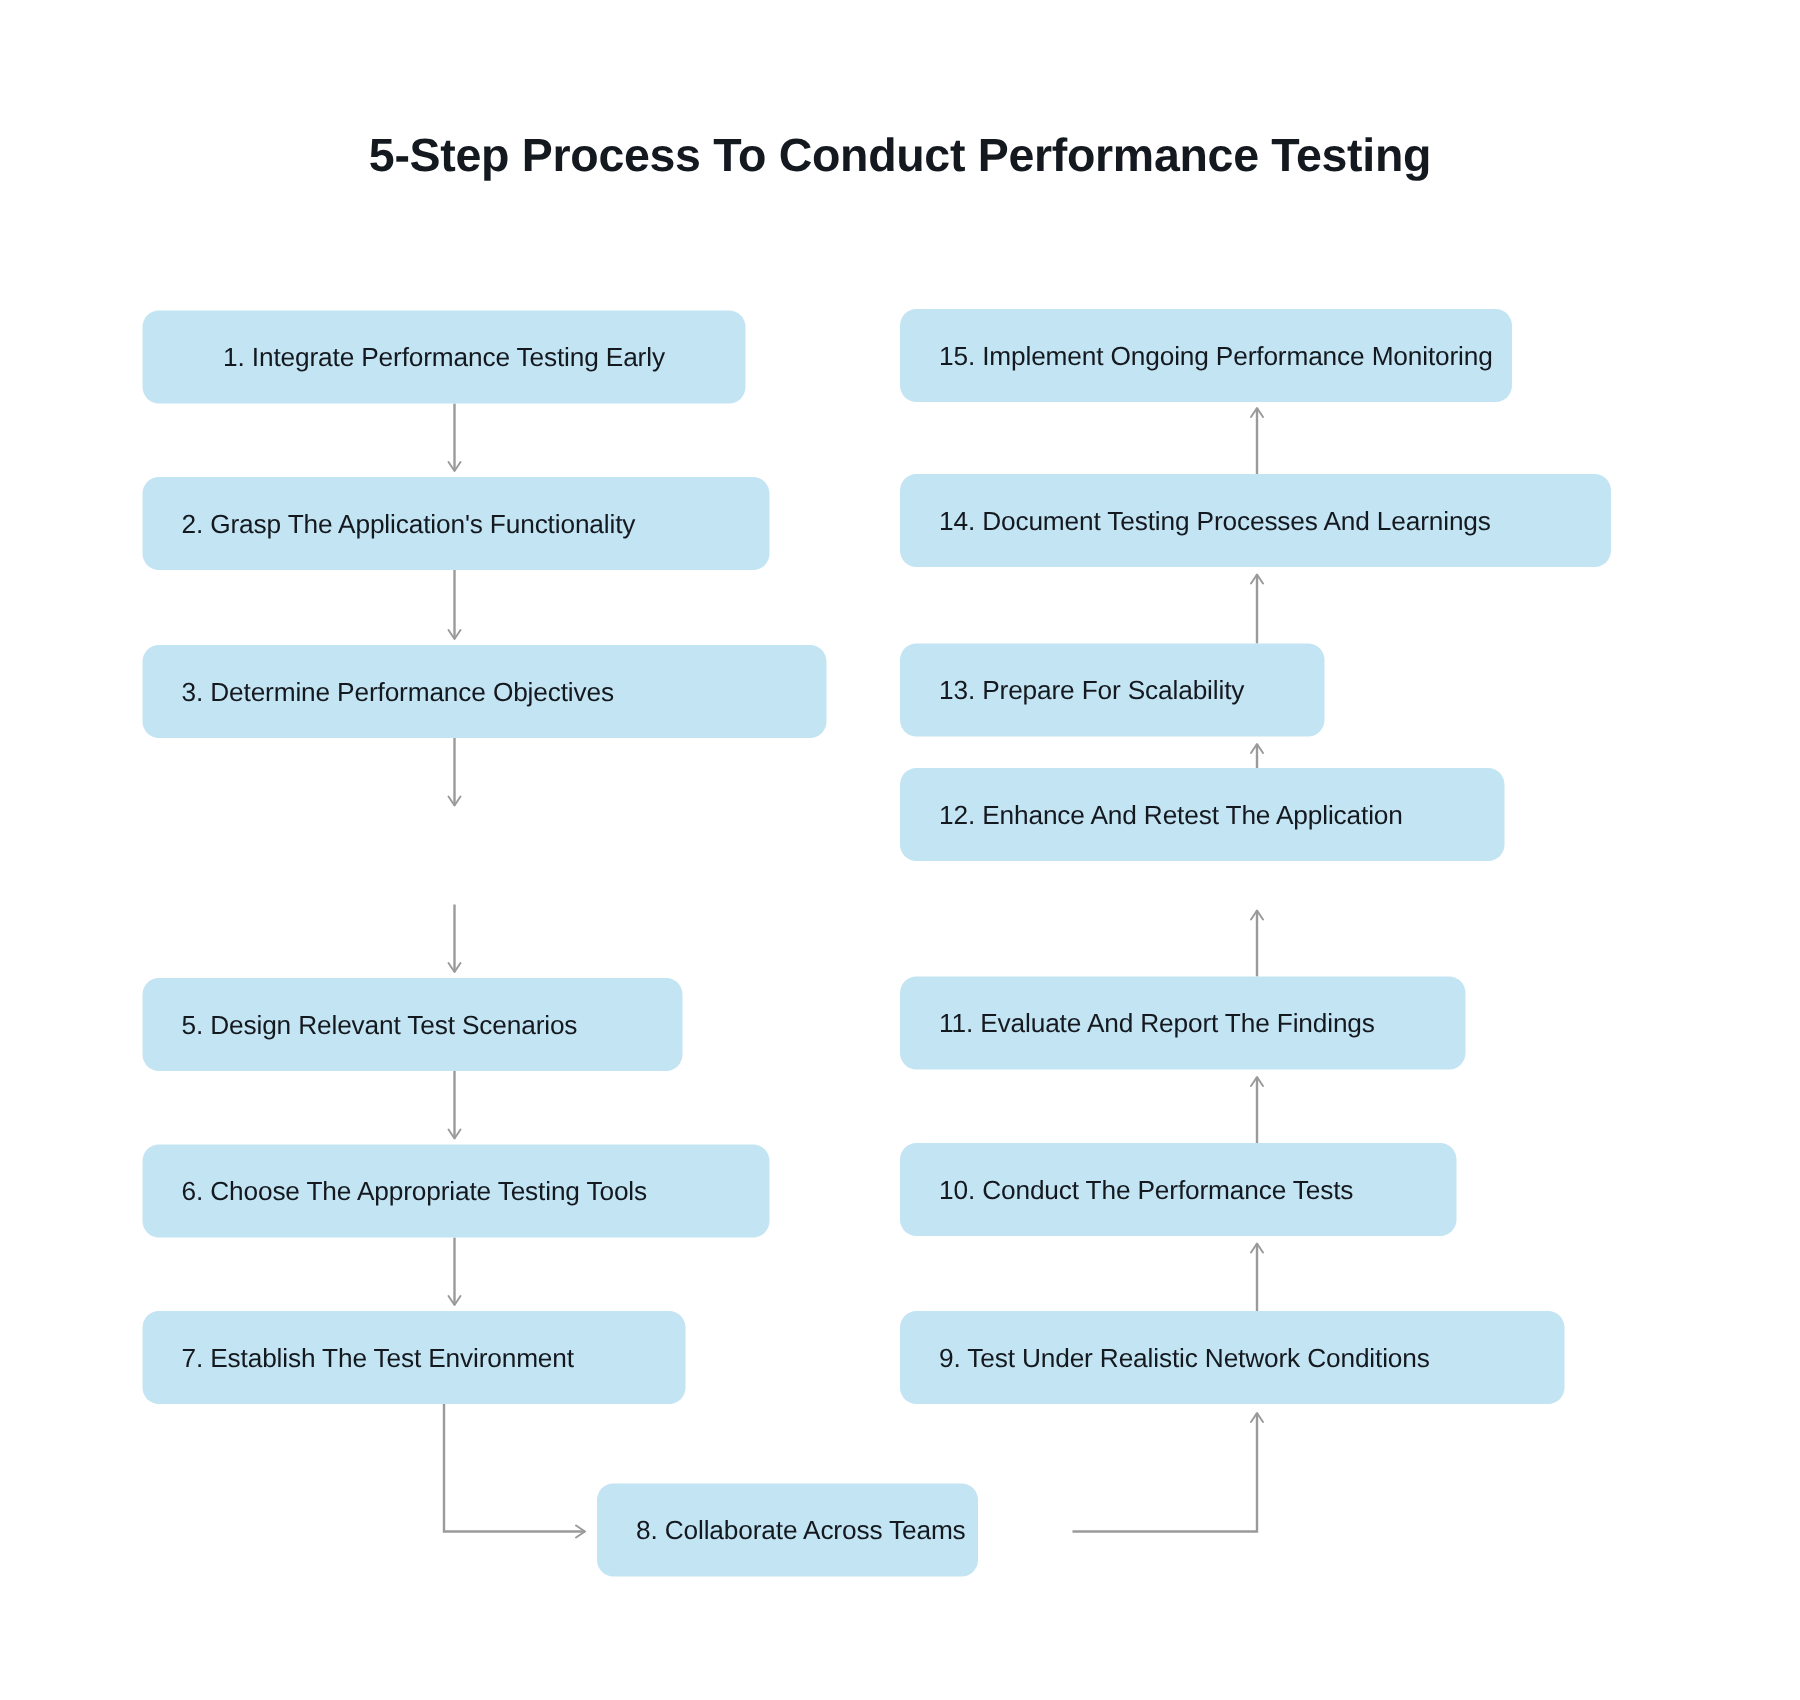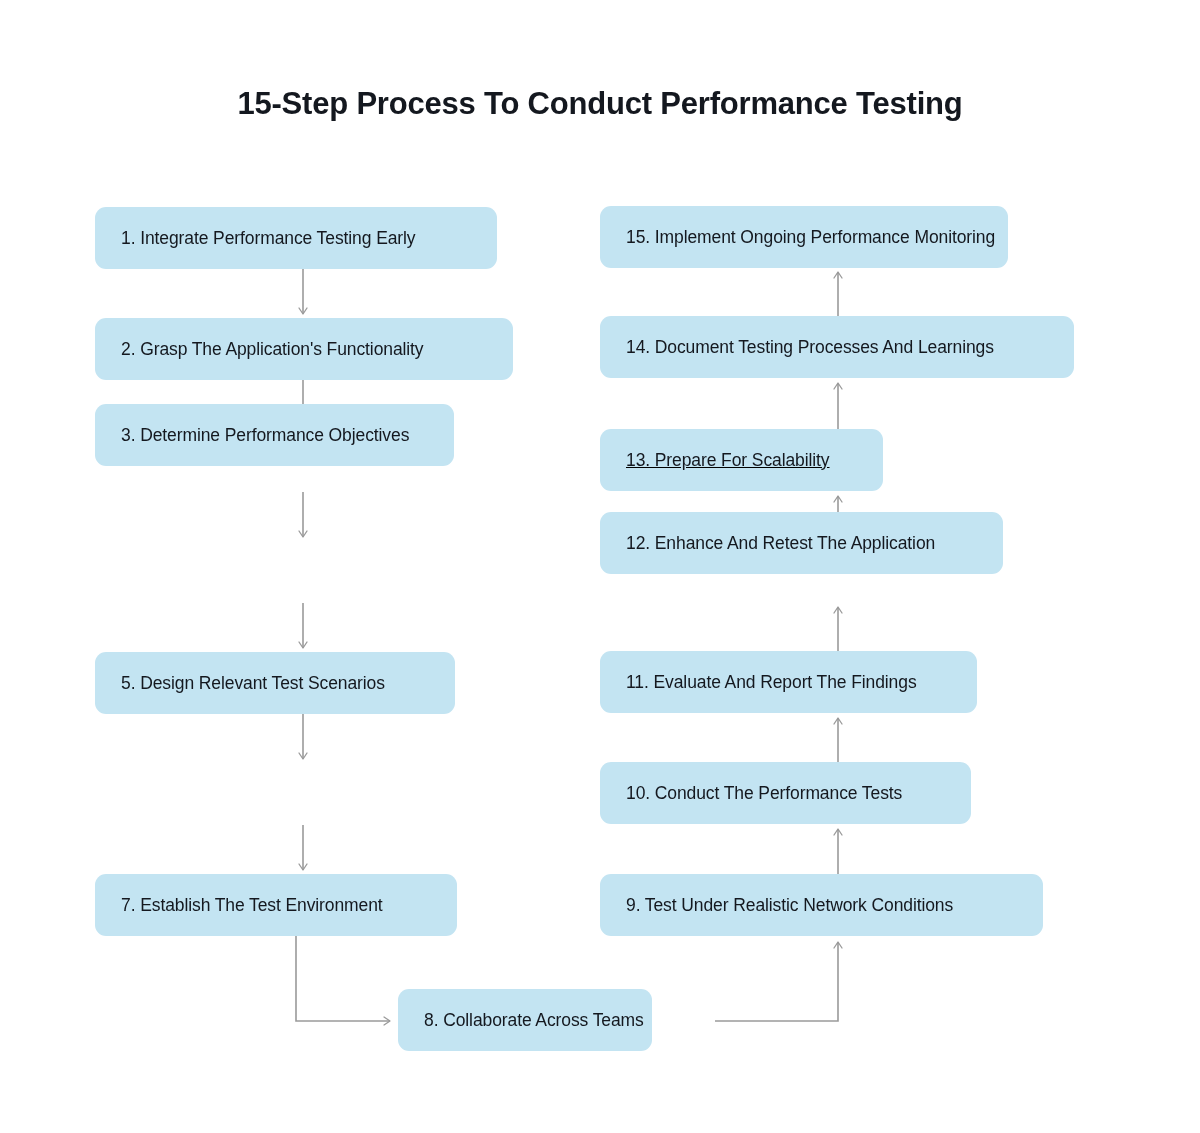--- a/index.html
+++ b/index.html
@@ -56,21 +56,21 @@
     width: 1200px;
     height: 1133px;
     pointer-events: none;
   }
 </style>
 </head>
 <body>
 
 <div id="canvas">
 
-  <div id="title">15-Step Process To Conduct Performance Testing</div>
+  <div id="title">5-Step Process To Conduct Performance Testing</div>
 
   <svg id="connectors" viewBox="0 0 1200 1133" width="1200" height="1133" aria-hidden="true">
     <defs>
       <marker id="arrowDown" markerWidth="10" markerHeight="10" refX="5" refY="8" orient="0" markerUnits="userSpaceOnUse">
         <path d="M1,2 L5,8 L9,2" fill="none" stroke="#9a9a9a" stroke-width="1.3" stroke-linecap="round" stroke-linejoin="round"></path>
       </marker>
       <marker id="arrowUp" markerWidth="10" markerHeight="10" refX="5" refY="2" orient="0" markerUnits="userSpaceOnUse">
         <path d="M1,8 L5,2 L9,8" fill="none" stroke="#9a9a9a" stroke-width="1.3" stroke-linecap="round" stroke-linejoin="round"></path>
       </marker>
       <marker id="arrowRight" markerWidth="10" markerHeight="10" refX="8" refY="5" orient="0" markerUnits="userSpaceOnUse">
@@ -93,31 +93,34 @@
 
       <line x1="838" y1="874" x2="838" y2="829" marker-end="url(#arrowUp)"></line>
       <line x1="838" y1="762" x2="838" y2="718" marker-end="url(#arrowUp)"></line>
       <line x1="838" y1="651" x2="838" y2="607" marker-end="url(#arrowUp)"></line>
       <line x1="838" y1="540" x2="838" y2="496" marker-end="url(#arrowUp)"></line>
       <line x1="838" y1="429" x2="838" y2="383" marker-end="url(#arrowUp)"></line>
       <line x1="838" y1="316" x2="838" y2="272" marker-end="url(#arrowUp)"></line>
     </g>
   </svg>
 
-  <div class="node" style="left:95px;top:207px;width:402px;">
+  <div class="node" style="left:95px;top:207px;width:402px;justify-content:center;">
     <span class="label">1. Integrate Performance Testing Early</span>
   </div>
   <div class="node" style="left:95px;top:318px;width:418px;">
     <span class="label">2. Grasp The Application's Functionality</span>
   </div>
-  <div class="node" style="left:95px;top:404px;width:359px;">
+  <div class="node" style="left:95px;top:430px;width:456px;">
     <span class="label">3.  Determine Performance Objectives</span>
   </div>
   <div class="node" style="left:95px;top:652px;width:360px;">
     <span class="label">5. Design Relevant Test Scenarios</span>
+  </div>
+  <div class="node" style="left:95px;top:763px;width:418px;">
+    <span class="label">6. Choose The Appropriate Testing Tools</span>
   </div>
   <div class="node" style="left:95px;top:874px;width:362px;text-align:center;">
     <span class="label">7. Establish The Test Environment</span>
   </div>
 
   <div class="node" style="left:398px;top:989px;width:254px;">
     <span class="label">8. Collaborate Across Teams</span>
   </div>
 
   <div class="node" style="left:600px;top:874px;width:443px;">
@@ -125,21 +128,21 @@
   </div>
   <div class="node" style="left:600px;top:762px;width:371px;">
     <span class="label">10. Conduct The Performance Tests</span>
   </div>
   <div class="node" style="left:600px;top:651px;width:377px;">
     <span class="label">11. Evaluate And Report The Findings</span>
   </div>
   <div class="node" style="left:600px;top:512px;width:403px;">
     <span class="label">12. Enhance And Retest The Application</span>
   </div>
-  <div class="node" style="left:600px;top:429px;width:283px;text-decoration:underline;">
+  <div class="node" style="left:600px;top:429px;width:283px;">
     <span class="label">13. Prepare For Scalability</span>
   </div>
   <div class="node" style="left:600px;top:316px;width:474px;text-align:right;">
     <span class="label">14.  Document Testing Processes And Learnings</span>
   </div>
   <div class="node" style="left:600px;top:206px;width:408px;">
     <span class="label">15.  Implement Ongoing Performance Monitoring</span>
   </div>
 
 </div>

